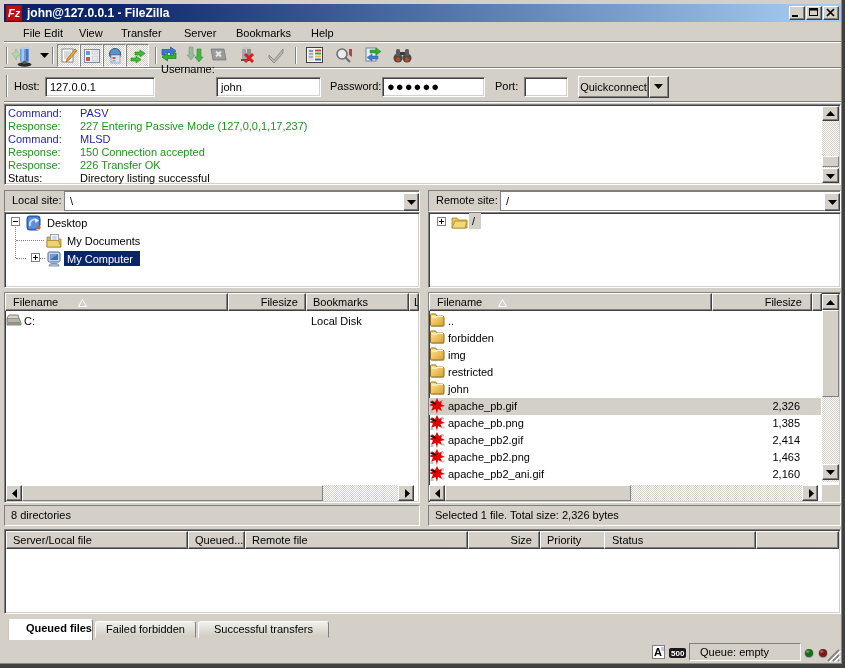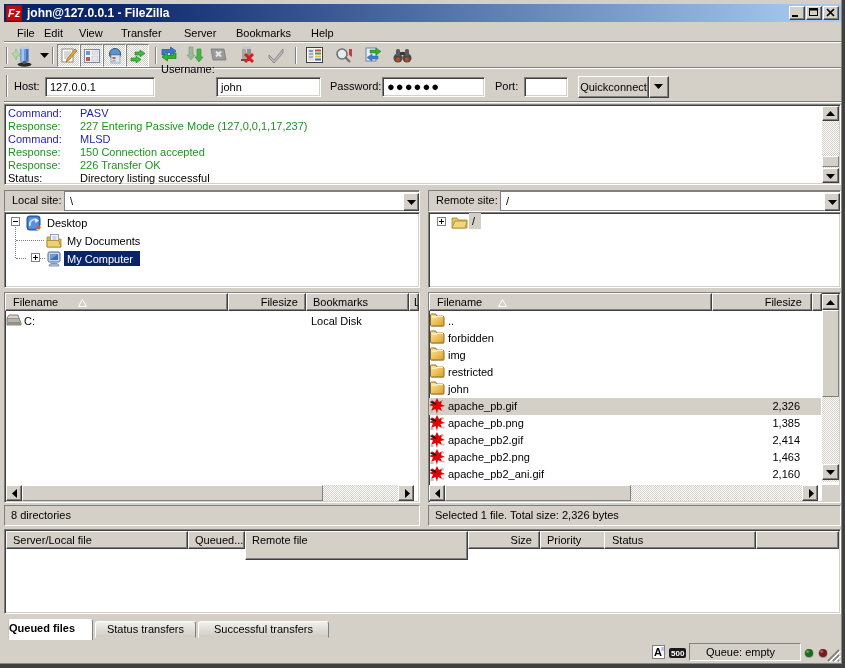--- a/index.html
+++ b/index.html
@@ -39,21 +39,21 @@
       <rect x="2.5" y="1.5" width="8" height="2" fill="#000"></rect>
     </svg>
   </div>
 <div class="abs raised" style="left:823px;top:6px;width:16px;height:14px">
     <svg width="14" height="12">
       <path d="M3 2 L10 9 M10 2 L3 9" stroke="#000" stroke-width="1.7"></path>
     </svg>
   </div>
 
 <div class="abs" style="left:4px;top:23px;width:837px;height:18px;background:#d4d0c8">
-<span class="abs" style="left:13px;top:4px">File</span>
+<span class="abs" style="left:19px;top:4px">File</span>
 <span class="abs" style="left:40px;top:4px">Edit</span>
 <span class="abs" style="left:75px;top:4px">View</span>
 <span class="abs" style="left:117px;top:4px">Transfer</span>
 <span class="abs" style="left:180px;top:4px">Server</span>
 <span class="abs" style="left:232px;top:4px">Bookmarks</span>
 <span class="abs" style="left:307px;top:4px">Help</span>
 </div>
 <div class="abs hgroove" style="left:4px;top:41px;width:837px"></div>
 
 <div class="abs groove" style="left:6px;top:47px;height:17px"></div>
@@ -531,57 +531,57 @@
     <span class="abs" style="left:6px;top:3px">Selected 1 file. Total size: 2,326 bytes</span>
   </div>
 
 <div class="abs sunken2" style="left:4px;top:529px;width:837px;height:85px;background:#fff"></div>
 <div class="abs raised" style="left:6px;top:531px;width:182px;height:18px">
     <span class="abs" style="left:6px;top:2px">Server/Local file</span>
   </div>
 <div class="abs raised" style="left:188px;top:531px;width:57px;height:18px">
     <span class="abs" style="left:6px;top:2px">Queued...</span>
   </div>
-<div class="abs raised" style="left:245px;top:531px;width:223px;height:29px">
+<div class="abs raised" style="left:245px;top:531px;width:223px;height:18px">
     <span class="abs" style="left:6px;top:2px">Remote file</span>
   </div>
 <div class="abs raised" style="left:468px;top:531px;width:72px;height:18px">
     <span class="abs" style="right:7px;top:2px">Size</span>
   </div>
 <div class="abs raised" style="left:540px;top:531px;width:72px;height:18px">
     <span class="abs" style="left:6px;top:2px">Priority</span>
   </div>
 <div class="abs raised" style="left:604px;top:531px;width:152px;height:18px">
     <span class="abs" style="left:7px;top:2px">Status</span>
   </div>
 <div class="abs raised" style="left:756px;top:531px;width:83px;height:18px"></div>
 
-<div class="abs" style="left:8px;top:619px;width:85px;height:33px;background:#fff;border:1px solid;border-color:#fff #808080 #fff #c8c4bc;border-radius:3px 3px 0 0;text-align:left"><span style="font-weight:bold;line-height:17px">Queued files</span></div>
-<div class="abs" style="left:95px;top:621px;width:101px;height:17px;background:linear-gradient(#f2f0eb,#d0ccc4);border:1px solid;border-color:#fff #808080 #d4d0c8 #fff;border-radius:3px 3px 0 0;text-align:center"><span style="line-height:15px">Status transfers</span></div>
+<div class="abs" style="left:8px;top:619px;width:85px;height:33px;background:#fff;border:1px solid;border-color:#fff #808080 #fff #c8c4bc;border-radius:3px 3px 0 0;text-align:right"><span style="font-weight:bold;line-height:17px">Queued files</span></div>
+<div class="abs" style="left:95px;top:621px;width:101px;height:17px;background:linear-gradient(#f2f0eb,#d0ccc4);border:1px solid;border-color:#fff #808080 #d4d0c8 #fff;border-radius:3px 3px 0 0;text-align:center"><span style="line-height:15px">Failed forbidden</span></div>
 <div class="abs" style="left:198px;top:621px;width:131px;height:17px;background:linear-gradient(#f2f0eb,#d0ccc4);border:1px solid;border-color:#fff #808080 #d4d0c8 #fff;border-radius:3px 3px 0 0;text-align:center"><span style="line-height:15px">Successful transfers</span></div>
 
 <div class="abs" style="left:4px;top:640px;width:837px;height:23px;background:#d4d0c8"></div>
 
 <div class="abs" style="left:652px;top:645px">
     <svg width="14" height="15">
 <rect x="0.5" y="0.5" width="12" height="13" fill="#fff" stroke="#808080"></rect>
 <text x="2" y="11" font-family="Liberation Sans" font-size="11" font-weight="bold" fill="#000">A</text>
 <rect x="9" y="2" width="3" height="4" fill="#c0c0ff"></rect>
 </svg>
   </div>
 
 <div class="abs" style="left:669px;top:648px">
     <svg width="17" height="10">
 <rect x="0" y="0" width="17" height="10" rx="2" fill="#1a1a1a"></rect>
 <text x="2" y="8" font-family="Liberation Sans" font-size="8" font-weight="bold" fill="#fff">500</text>
 </svg>
   </div>
 
 <div class="abs sunken" style="left:689px;top:643px;width:112px;height:18px">
-    <span class="abs" style="left:16px;top:2px">Queue: empty</span>
+    <span class="abs" style="left:10px;top:2px">Queue: empty</span>
   </div>
 
 <div class="abs" style="left:804px;top:648px">
     <svg width="26" height="11">
 <circle cx="5" cy="5.5" r="4.6" fill="#9a9a92"></circle>
       <circle cx="5" cy="5" r="4" fill="#1c6b1c"></circle>
       <ellipse cx="3.6" cy="3.6" rx="1.8" ry="1.4" fill="#5da05d"></ellipse>
 <circle cx="19" cy="5.5" r="4.6" fill="#9a9a92"></circle>
       <circle cx="19" cy="5" r="4" fill="#7a1a1a"></circle>
       <ellipse cx="17.6" cy="3.6" rx="1.8" ry="1.4" fill="#b05858"></ellipse>

